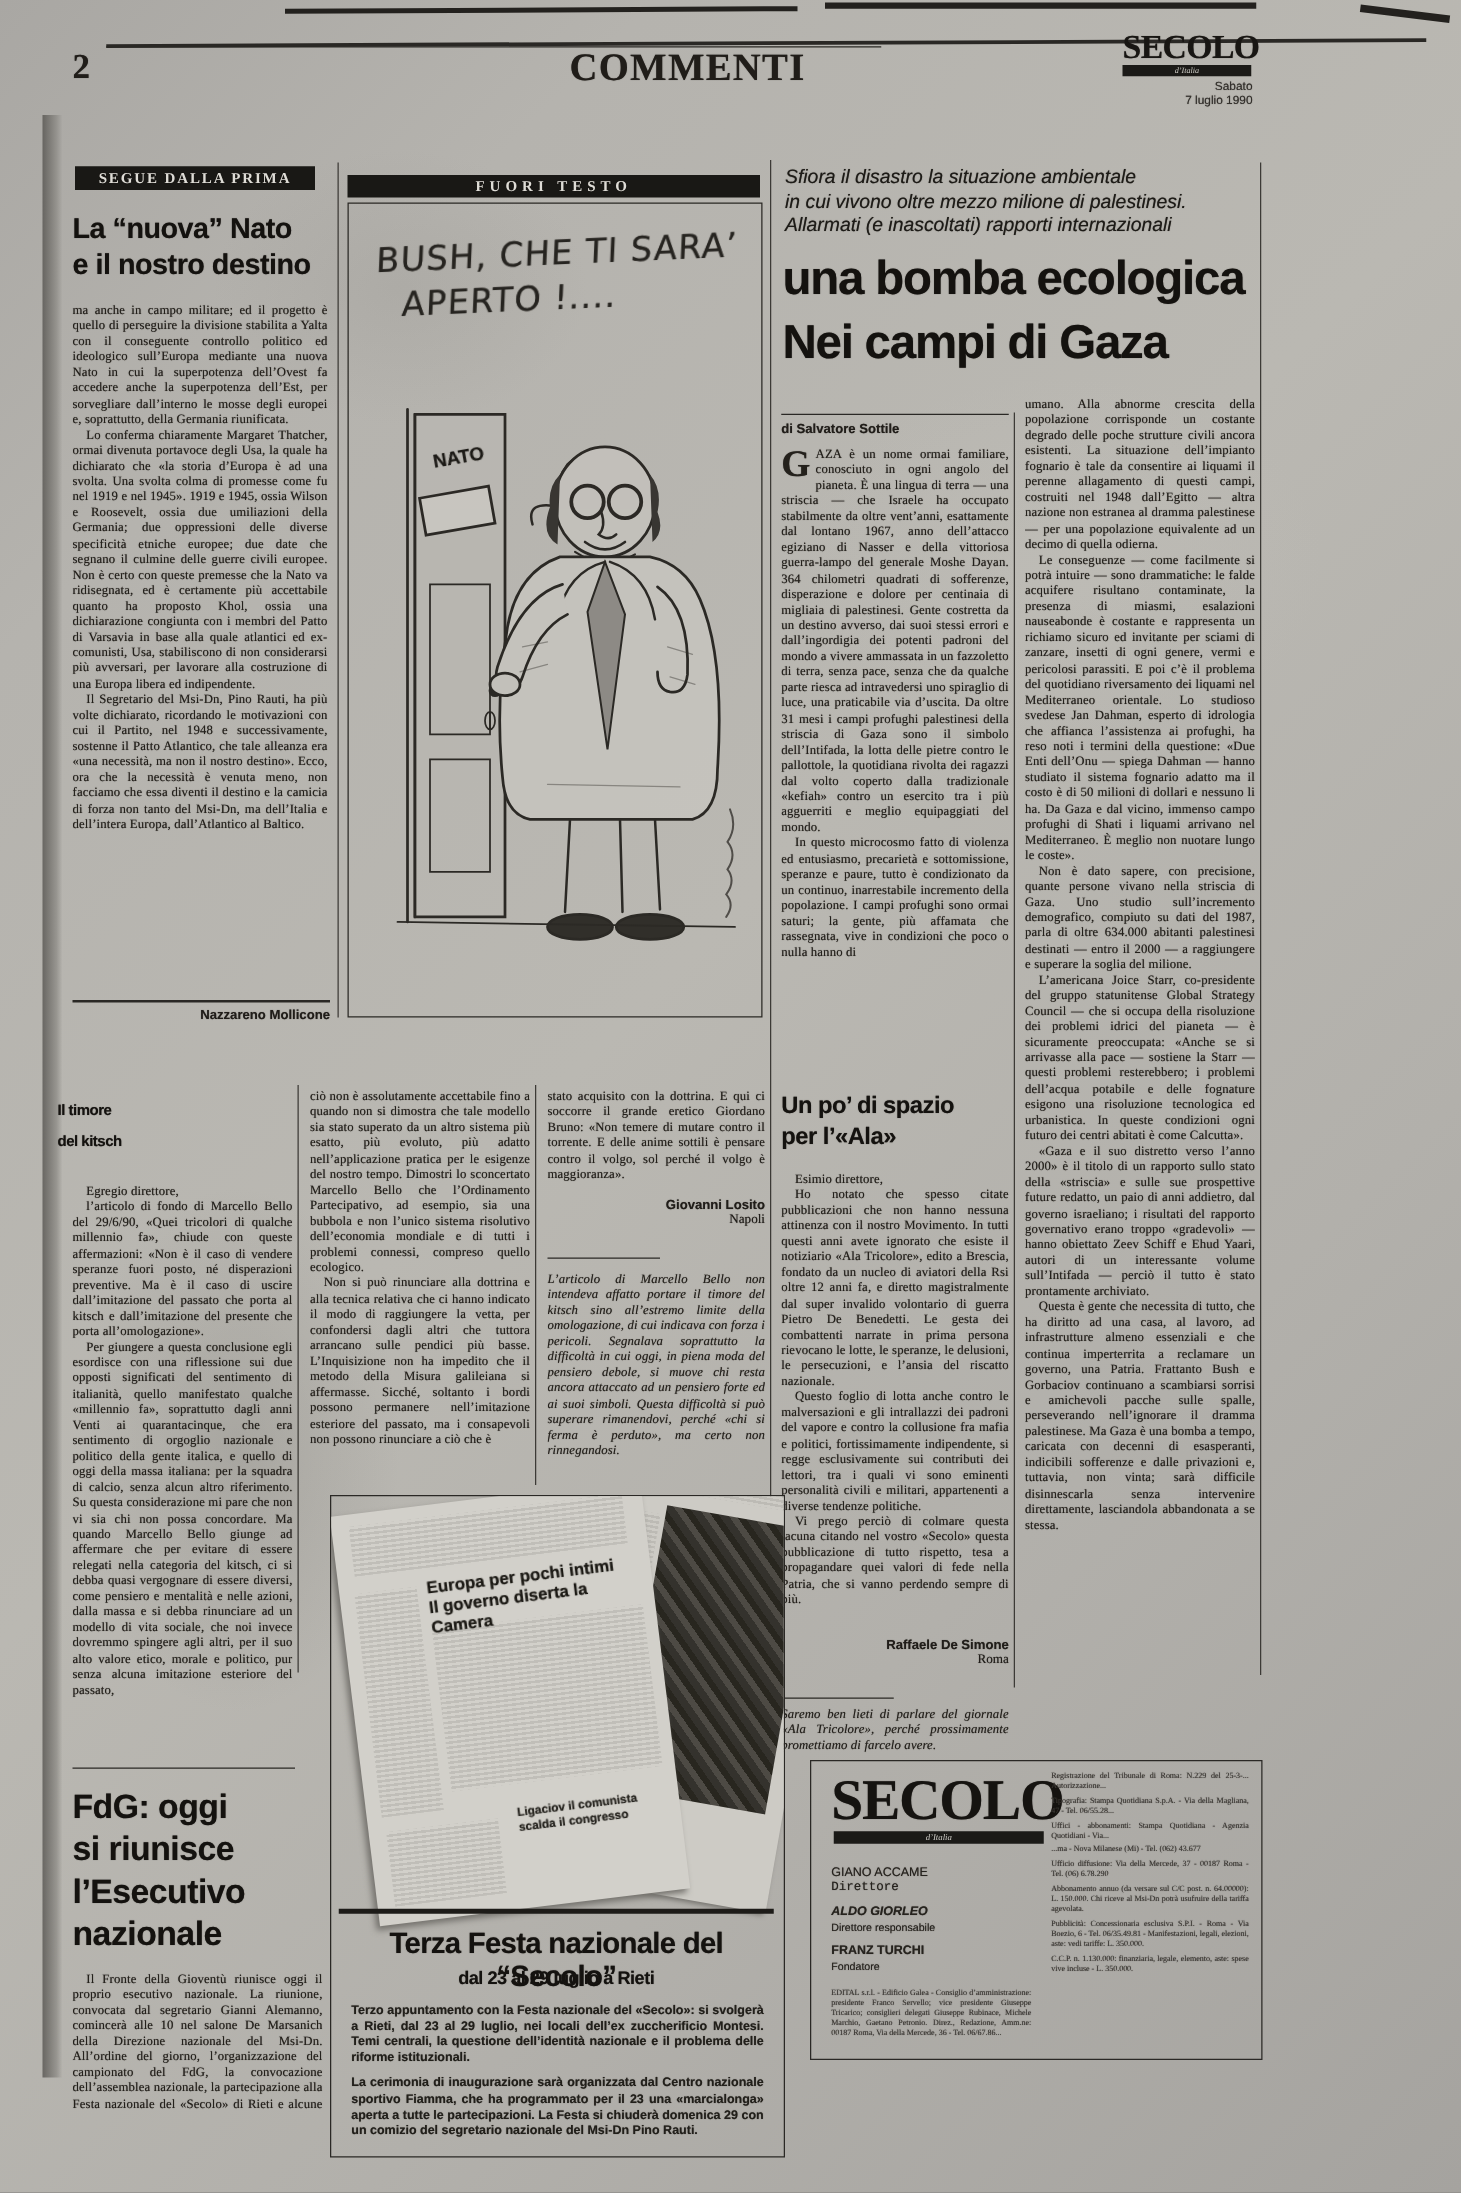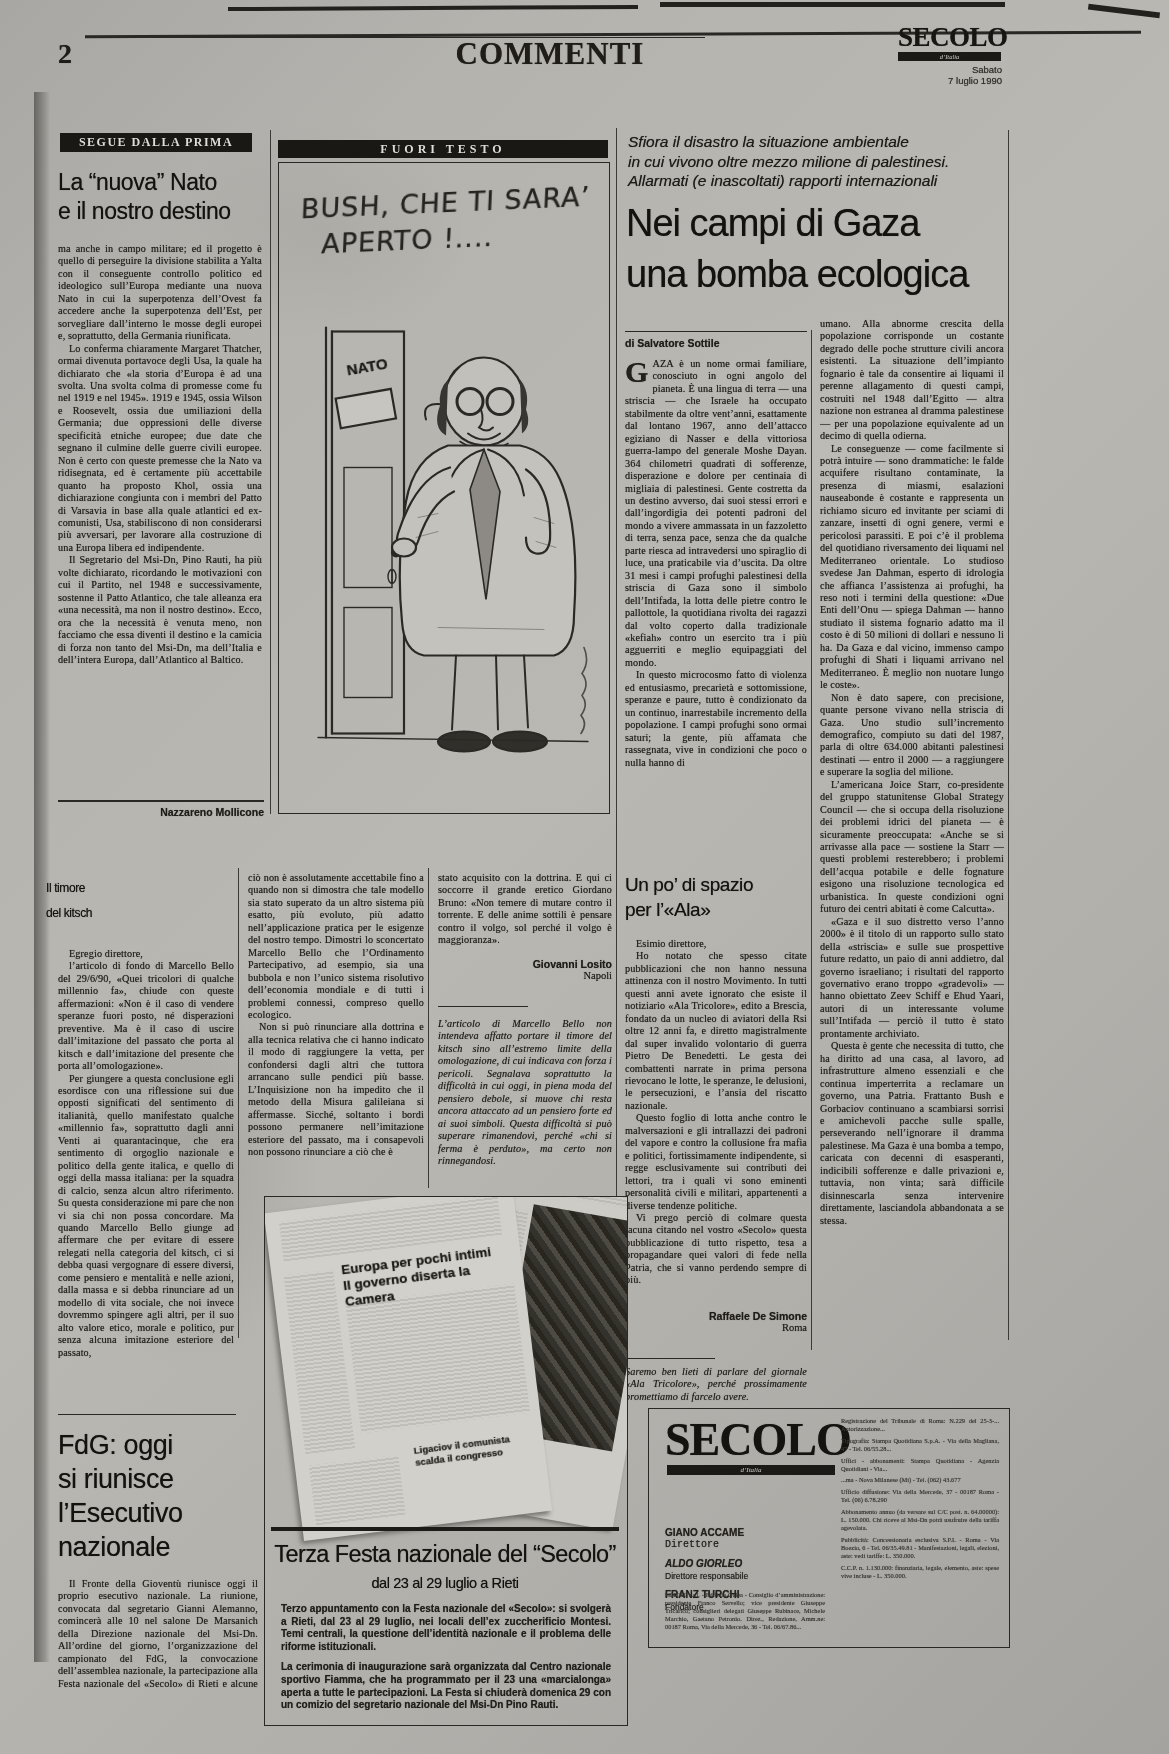--- a/index.html
+++ b/index.html
@@ -9,21 +9,21 @@
   .abs{position:absolute;}
   .deg{filter:blur(0.22px);text-shadow:0 0 0.7px rgba(46,42,38,.75);}
   .rule{background:#2a2825;}
   .vrule{background:#3c3a36;width:1px;}
   .bar{background:#191815;color:#dedcd6;font-family:"Liberation Serif",serif;font-weight:bold;
        text-align:center;letter-spacing:3px;}
   .body p{margin:0;text-indent:11px;text-align:justify;}
   .body p.noind{text-indent:0;}
   .body{font-size:10.2px;line-height:12.45px;letter-spacing:.12px;color:#24211c;overflow:hidden;}
   .sans{font-family:"Liberation Sans",sans-serif;}
-  .headline{font-family:"Liberation Sans",sans-serif;font-weight:normal;color:#14120f;letter-spacing:-.4px;}
+  .headline{font-family:"Liberation Sans",sans-serif;font-weight:bold;color:#14120f;letter-spacing:-.4px;}
   .sig{font-family:"Liberation Sans",sans-serif;font-weight:bold;font-size:10.5px;text-align:right;}
   .dropcap{float:left;font:bold 30px/25px "Liberation Serif",serif;padding:1px 4px 0 0;}
   .ital{font-style:italic;}
   .fine{font-size:6.4px;line-height:7.9px;color:#3e3b37;text-align:justify;}
   .blotch{border-radius:50%;pointer-events:none;}
   .smudge{background:repeating-linear-gradient(#9a989300 0 2px,#8b898440 2px 4px);}
 </style>
 </head>
 <body>
 
@@ -132,22 +132,22 @@
     </g>
   </svg>
   <div class="abs deg sans" style="left:340px;top:358px;width:54px;text-align:center;font-weight:bold;font-size:15px;transform:rotate(-10deg);color:#1c1a16;">NATO</div>
 
   <div class="abs deg sans" style="left:628px;top:132px;width:380px;font-style:italic;font-weight:normal;font-size:15.5px;line-height:19.5px;color:#1d1b17;">
     <div>Sfiora il disastro la situazione ambientale</div>
     <div>in cui vivono oltre mezzo milione di palestinesi.</div>
     <div>Allarmati (e inascoltati) rapporti internazionali</div>
   </div>
   <div class="abs headline deg" style="left:626px;top:198px;width:390px;font-size:38px;line-height:51px;letter-spacing:-1px;">
+    <div>una bomba ecologica</div>
     <div>Nei campi di Gaza</div>
-    <div>una bomba ecologica</div>
   </div>
   <div class="abs rule" style="left:625px;top:331px;width:182px;height:1.4px;"></div>
   <div class="abs deg sans" style="left:625px;top:337px;font-weight:bold;font-size:10.5px;">di Salvatore Sottile</div>
   <div class="abs body deg" style="left:625px;top:358px;width:182px;height:478px;">
     <p class="noind"><span class="dropcap">G</span><span>AZA è un nome ormai familiare, conosciuto in ogni angolo del pianeta. È una lingua di terra — una striscia — che Israele ha occupato stabilmente da oltre vent’anni, esattamente dal lontano 1967, anno dell’attacco egiziano di Nasser e della vittoriosa guerra-lampo del generale Moshe Dayan. 364 chilometri quadrati di sofferenze, disperazione e dolore per centinaia di migliaia di palestinesi. Gente costretta da un destino avverso, dai suoi stessi errori e dall’ingordigia dei potenti padroni del mondo a vivere ammassata in un fazzoletto di terra, senza pace, senza che da qualche parte riesca ad intravedersi uno spiraglio di luce, una praticabile via d’uscita. Da oltre 31 mesi i campi profughi palestinesi della striscia di Gaza sono il simbolo dell’Intifada, la lotta delle pietre contro le pallottole, la quotidiana rivolta dei ragazzi dal volto coperto dalla tradizionale «kefiah» contro un esercito tra i più agguerriti e meglio equipaggiati del mondo.</span></p>
     <p>In questo microcosmo fatto di violenza ed entusiasmo, precarietà e sottomissione, speranze e paure, tutto è condizionato da un continuo, inarrestabile incremento della popolazione. I campi profughi sono ormai saturi; la gente, più affamata che rassegnata, vive in condizioni che poco o nulla hanno di</p>
   </div>
   <div class="abs body deg" style="left:820px;top:318px;width:184px;height:1016px;">
     <p class="noind">umano. Alla abnorme crescita della popolazione corrisponde un costante degrado delle poche strutture civili ancora esistenti. La situazione dell’impianto fognario è tale da consentire ai liquami il perenne allagamento di questi campi, costruiti nel 1948 dall’Egitto — altra nazione non estranea al dramma palestinese — per una popolazione equivalente ad un decimo di quella odierna.</p>
     <p>Le conseguenze — come facilmente si potrà intuire — sono drammatiche: le falde acquifere risultano contaminate, la presenza di miasmi, esalazioni nauseabonde è costante e rappresenta un richiamo sicuro ed invitante per sciami di zanzare, insetti di ogni genere, vermi e pericolosi parassiti. E poi c’è il problema del quotidiano riversamento dei liquami nel Mediterraneo orientale. Lo studioso svedese Jan Dahman, esperto di idrologia che affianca l’assistenza ai profughi, ha reso noti i termini della questione: «Due Enti dell’Onu — spiega Dahman — hanno studiato il sistema fognario adatto ma il costo è di 50 milioni di dollari e nessuno li ha. Da Gaza e dal vicino, immenso campo profughi di Shati i liquami arrivano nel Mediterraneo. È meglio non nuotare lungo le coste».</p>
@@ -244,21 +244,21 @@
       <p style="margin:0;">La cerimonia di inaugurazione sarà organizzata dal Centro nazionale sportivo Fiamma, che ha programmato per il 23 una «marcialonga» aperta a tutte le partecipazioni. La Festa si chiuderà domenica 29 con un comizio del segretario nazionale del Msi-Dn Pino Rauti.</p>
     </div>
   </div>
 
   <div class="abs" style="left:648px;top:1408px;width:360px;height:238px;border:1.6px solid #2a2825;overflow:hidden;">
     <div class="abs deg" style="left:16px;top:8px;font:bold 46px/46px 'Liberation Serif',serif;letter-spacing:-1px;color:#151310;">SECOLO</div>
     <div class="abs" style="left:18px;top:56px;width:168px;height:10px;background:#1b1a17;color:#cfcdc7;font:italic 7px/10px 'Liberation Serif',serif;text-align:center;">
       <span>d’Italia</span>
     </div>
     <div class="abs sans deg" style="left:16px;top:84px;width:160px;font-size:10px;line-height:12px;color:#26231e;">
-      <div style="font-weight:bold;margin-top:34px;">GIANO ACCAME</div>
+      <div style="font-weight:normal;">GIANO ACCAME</div>
       <div style="font-size:10px;margin-bottom:7px;font-family:Liberation Mono, monospace;">Direttore</div>
       <div style="font-weight:bold;font-style:italic;">ALDO GIORLEO</div>
       <div style="font-size:8.5px;margin-bottom:7px;">Direttore responsabile</div>
       <div style="font-weight:bold;">FRANZ TURCHI</div>
       <div style="font-size:8.5px;margin-bottom:7px;">Fondatore</div>
     </div>
     <div class="abs fine deg" style="left:16px;top:182px;width:160px;">
       <span>EDITAL s.r.l. - Edificio Galea - Consiglio d’amministrazione: presidente Franco Servello; vice presidente Giuseppe Tricarico; consiglieri delegati Giuseppe Rubinace, Michele Marchio, Gaetano Petronio. Direz., Redazione, Amm.ne: 00187 Roma, Via della Mercede, 36 - Tel. 06/67.86...</span>
     </div>
     <div class="abs fine deg" style="left:192px;top:8px;width:158px;">

